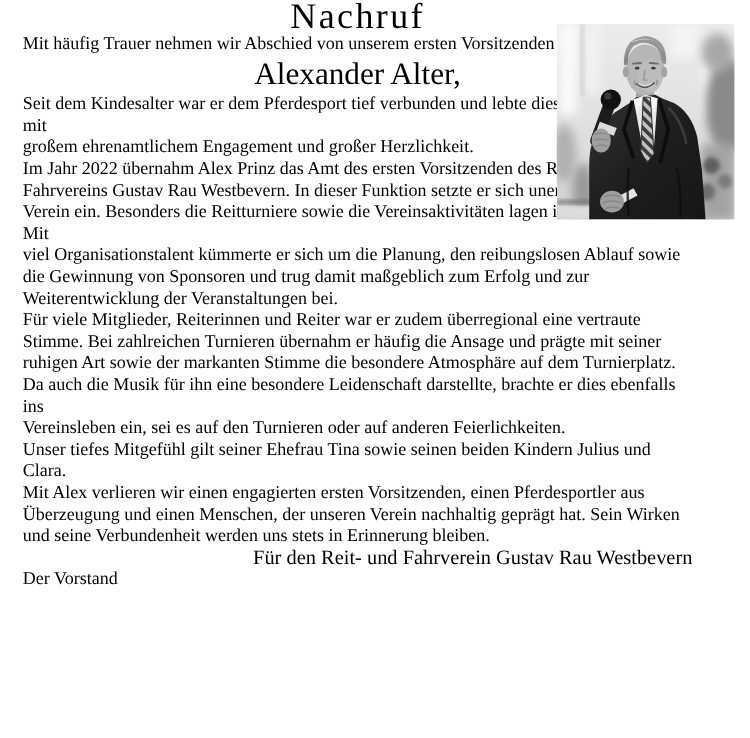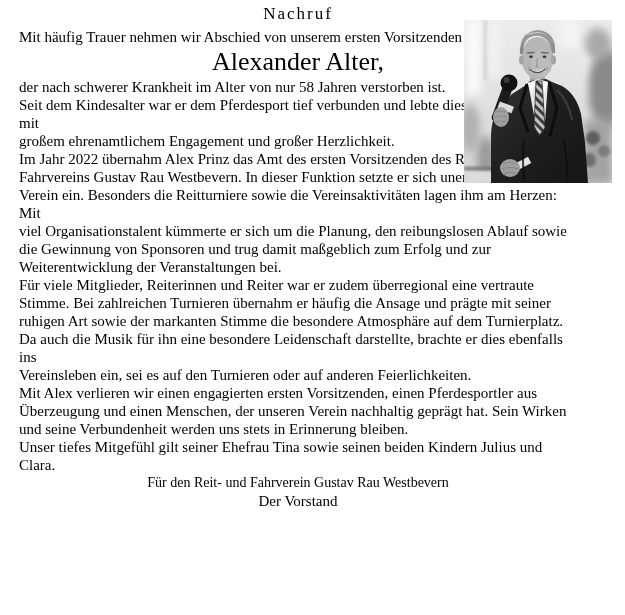--- a/index.html
+++ b/index.html
@@ -19,21 +19,21 @@
   .content {
     position: absolute;
     left: 19px;
     top: 0;
     width: 558px;
   }
   .content p, .content h1, .content h2 { margin: 0; padding: 0; font-weight: normal; }
 
   .title {
     margin-top: 56px;
-    font-size: 17px;
+    font-size: 30px;
     line-height: 28px;
     font-weight: bold;
     text-align: center;
     letter-spacing: 2px;
   }
   .intro {
     margin-top: 16px;
     font-size: 15px;
     line-height: 18px;
     text-align: left;
@@ -51,66 +51,65 @@
     line-height: 18px;
   }
   .para {
     margin-top: 7px;
     font-size: 15px;
     line-height: 18px;
     white-space: pre-line; 
   }
   .closing-org {
     margin-top: 8px;
-    font-size: 14px;
-    line-height: 18px;
-    text-align: center;
+    font-size: 17px;
+    line-height: 18px;
+    text-align: right;
   }
   .closing-sig {
     margin-top: 7px;
     font-size: 15px;
     line-height: 18px;
-    text-align: center;
+    text-align: left;
   }
   .photo {
     position: absolute;
     left: 464px;
     top: 20px;
     width: 148px;
     height: 163px;
     margin: 0;
   }
   .photo svg { display: block; }
 </style>
 </head>
 <body>
 
 <div class="page">
   <div class="content">
     <h1 class="title">Nachruf</h1>
     <p class="intro">Mit häufig Trauer nehmen wir Abschied von unserem ersten Vorsitzenden</p>
     <h2 class="name">Alexander Alter,</h2>
-    <p class="death-line">der nach schwerer Krankheit im Alter von nur 58 Jahren verstorben ist.</p>
     <p class="para">Seit dem Kindesalter war er dem Pferdesport tief verbunden und lebte diese Leidenschaft mit
 großem ehrenamtlichem Engagement und großer Herzlichkeit.</p>
     <p class="para">Im Jahr 2022 übernahm Alex Prinz das Amt des ersten Vorsitzenden des Reit- und
 Fahrvereins Gustav Rau Westbevern. In dieser Funktion setzte er sich unermüdlich für den
 Verein ein. Besonders die Reitturniere sowie die Vereinsaktivitäten lagen ihm am Herzen: Mit
 viel Organisationstalent kümmerte er sich um die Planung, den reibungslosen Ablauf sowie
 die Gewinnung von Sponsoren und trug damit maßgeblich zum Erfolg und zur
 Weiterentwicklung der Veranstaltungen bei.</p>
     <p class="para">Für viele Mitglieder, Reiterinnen und Reiter war er zudem überregional eine vertraute
 Stimme. Bei zahlreichen Turnieren übernahm er häufig die Ansage und prägte mit seiner
 ruhigen Art sowie der markanten Stimme die besondere Atmosphäre auf dem Turnierplatz.
 Da auch die Musik für ihn eine besondere Leidenschaft darstellte, brachte er dies ebenfalls ins
 Vereinsleben ein, sei es auf den Turnieren oder auf anderen Feierlichkeiten.</p>
+    <p class="para">Unser tiefes Mitgefühl gilt seiner Ehefrau Tina sowie seinen beiden Kindern Julius und Clara.</p>
     <p class="para">Mit Alex verlieren wir einen engagierten ersten Vorsitzenden, einen Pferdesportler aus
 Überzeugung und einen Menschen, der unseren Verein nachhaltig geprägt hat. Sein Wirken
 und seine Verbundenheit werden uns stets in Erinnerung bleiben.</p>
-    <p class="para">Unser tiefes Mitgefühl gilt seiner Ehefrau Tina sowie seinen beiden Kindern Julius und Clara.</p>
     <p class="closing-org">Für den Reit- und Fahrverein Gustav Rau Westbevern</p>
     <p class="closing-sig">Der Vorstand</p>
   </div>
 
   <figure class="photo">
     <svg width="148" height="163" viewBox="0 0 148 163" xmlns="http://www.w3.org/2000/svg" role="img">
       <defs>
         <linearGradient id="bgGrad" x1="0" y1="0" x2="0" y2="1">
           <stop offset="0" stop-color="#ececec"></stop>
           <stop offset="0.6" stop-color="#dedede"></stop>

